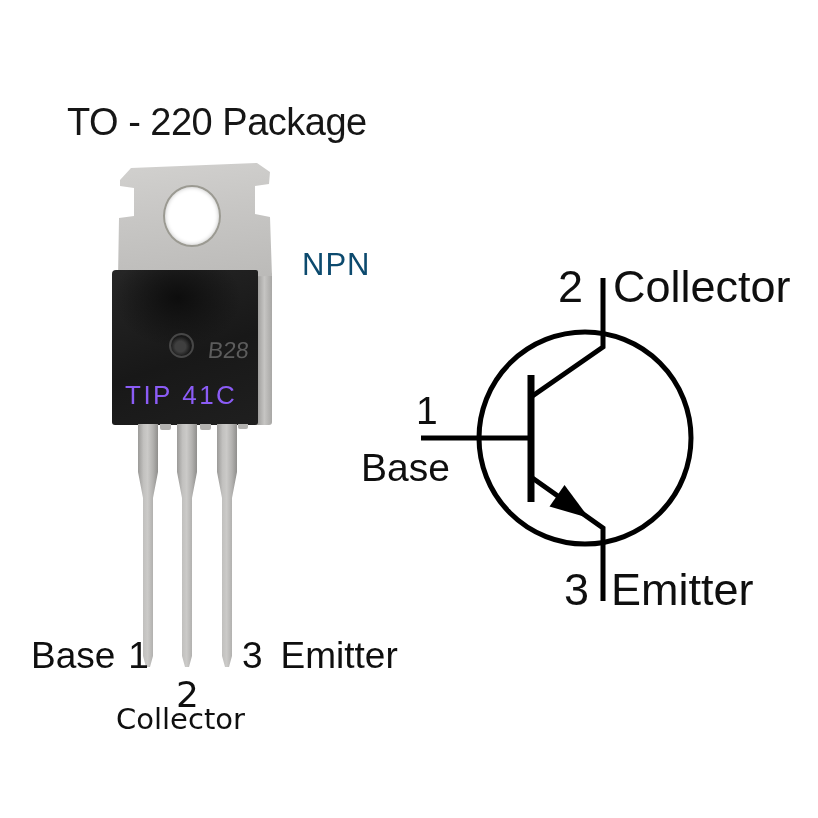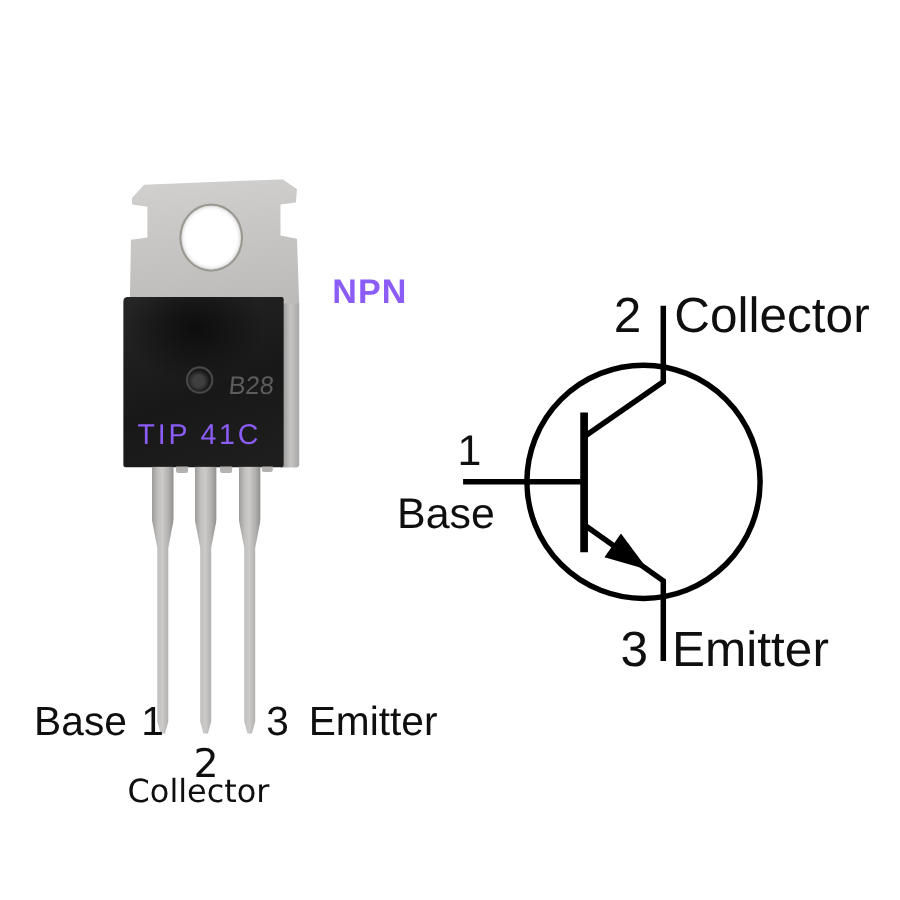--- a/index.html
+++ b/index.html
@@ -48,21 +48,21 @@
   .part-number{left:125px;top:382px;font-size:26px;color:#8b5cf6;letter-spacing:2.5px;}
 
   .pin{
     top:424px;width:20px;height:245px;
     background:linear-gradient(to right,#9b9a98 0%,#c2c1bf 28%,#cbcac8 48%,#b2b1af 75%,#8f8e8c 100%);
     clip-path:polygon(0 0,20px 0,20px 48px,15px 74px,15px 232px,12px 243px,8px 243px,
                       5px 232px,5px 74px,0 48px);
   }
   .pin1{left:138px;} .pin2{left:177px;} .pin3{left:217px;}
 
-  .npn{left:302px;top:249px;font-size:31px;font-weight:bold;letter-spacing:1px;color:#8b5cf6;}
+  .npn{left:302px;top:249px;font-size:31px;font-weight:normal;letter-spacing:1px;color:#0c4a6e;}
 
   
   .lbl{color:#0f0f0f;}
   .base-row{left:31px;top:637px;font-size:37px;display:inline-flex;gap:13px;}
   .emitter-row{left:242px;top:637px;font-size:37px;display:inline-flex;gap:18px;}
   .segoe{font-family:"DejaVu Sans",sans-serif;}
   .col-num{left:176px;top:677px;font-size:36px;}
   .col-name{left:116px;top:705px;font-size:29px;}
 
   
@@ -72,20 +72,21 @@
   .sch-base-num{left:416px;top:391px;font-size:39px;}
   .sch-base-name{left:361px;top:448px;font-size:39px;}
   .sch-emit-num{left:564px;top:567px;font-size:45px;}
   .sch-emit-name{left:611px;top:567px;font-size:45px;}
 </style>
 </head>
 <body>
 
 <div class="canvas">
 
+  <div class="abs title">TO - 220 Package</div>
 
   <div>
     <div class="abs side-edge"></div>
     <div class="abs tab"></div>
     <div class="abs hole"></div>
     <div class="abs body-block"></div>
     <div class="abs stub stub1"></div>
     <div class="abs stub stub2"></div>
     <div class="abs stub stub3"></div>
 

